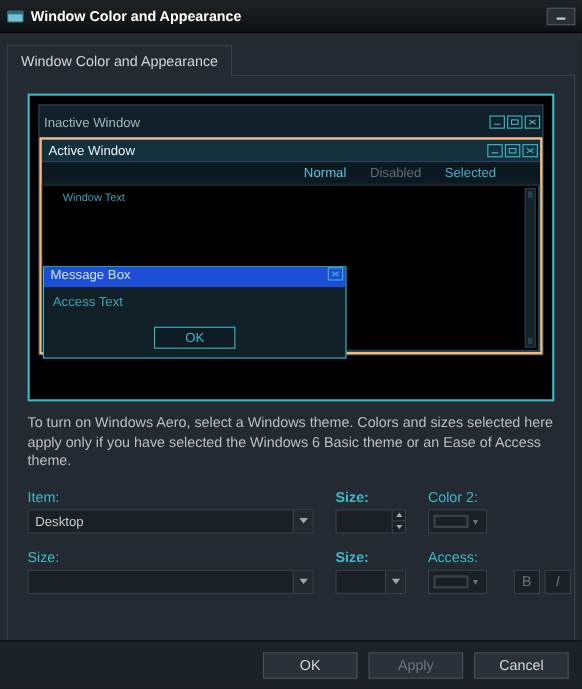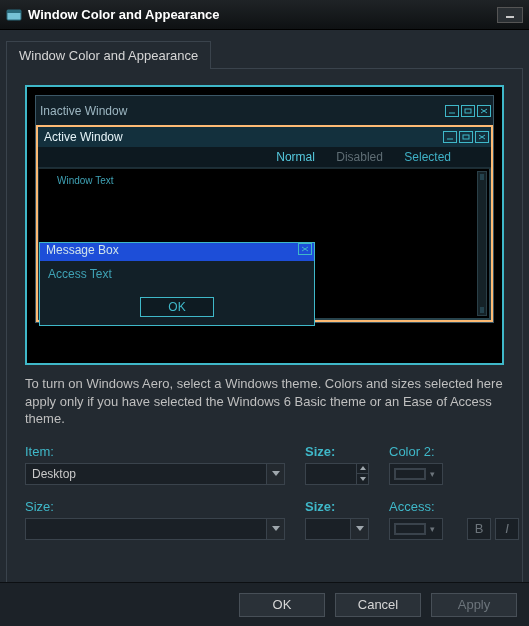--- a/index.html
+++ b/index.html
@@ -327,16 +327,16 @@
               <span>I</span>
             </div>
         </div>
       </div>
 
     </div>
   </div>
 
   <div class="actionbar">
     <div class="actbtn"><span>OK</span></div>
+    <div class="actbtn disabled"><span>Apply</span></div>
     <div class="actbtn"><span>Cancel</span></div>
-    <div class="actbtn disabled"><span>Apply</span></div>
   </div>
 </div>
 
 </body></html>

